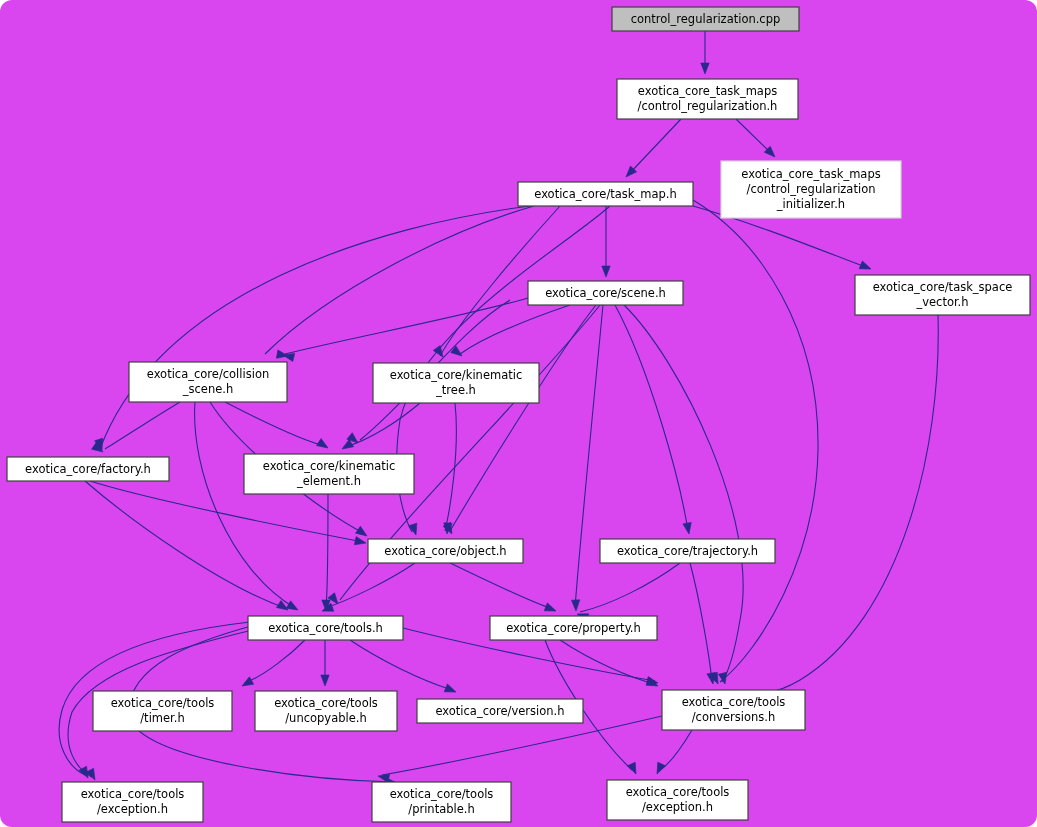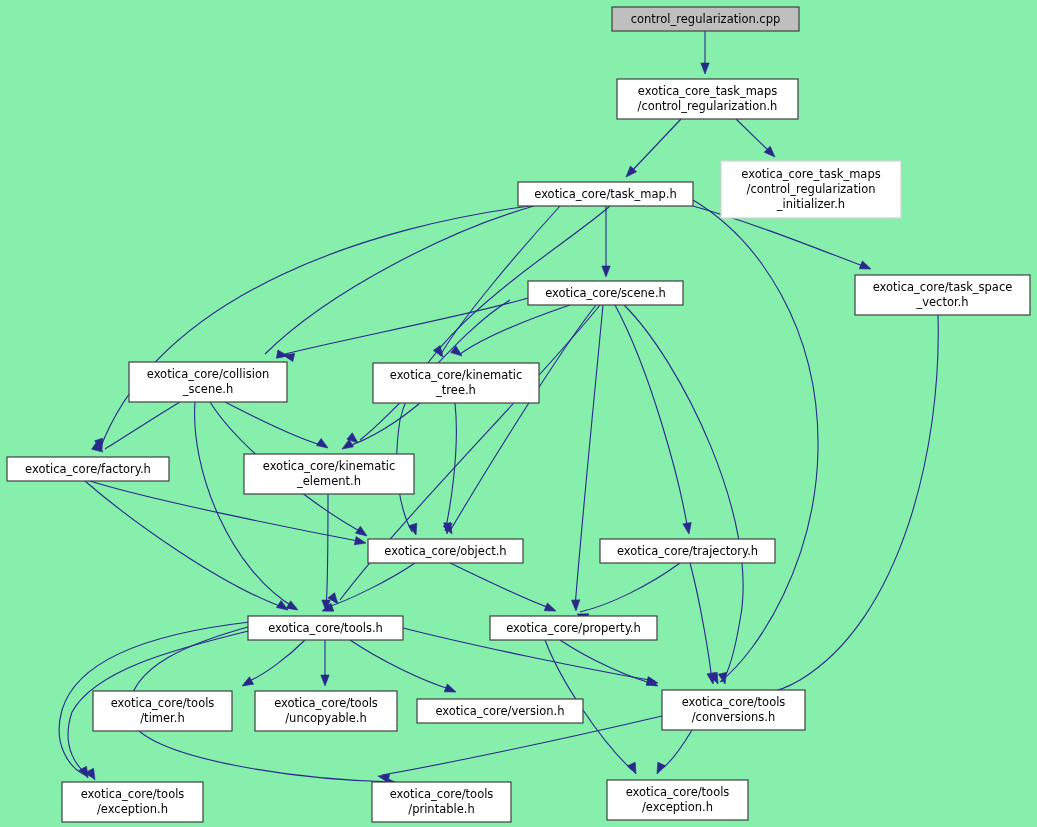--- a/index.html
+++ b/index.html
@@ -1,17 +1,17 @@
 <!DOCTYPE html>
 <html><head>
 <meta charset="utf-8">
 <style>
   html,body{margin:0;padding:0;background:#ffffff;}
   body{font-family:"DejaVu Sans","Liberation Sans",sans-serif;}
-  #graph-root{position:relative;width:1037px;height:827px;background:#86efac;overflow:hidden;}
+  #graph-root{position:relative;width:1037px;height:827px;background:#d946ef;overflow:hidden;border-radius:12px;}
   svg#graph-svg{position:absolute;left:0;top:0;width:1037px;height:827px;display:block;}
   .node-label{font-family:"DejaVu Sans","Liberation Sans",sans-serif;font-size:11.5px;fill:#000000;text-anchor:middle;dominant-baseline:middle;}
   .edge{fill:none;stroke:#29298c;stroke-width:1.1px;}
   .arrow{fill:#29298c;stroke:#29298c;stroke-width:0.6px;}
   .nodebox{stroke-width:1.2px;}
 </style>
 </head>
 <body>
 
 <div id="graph-root">

